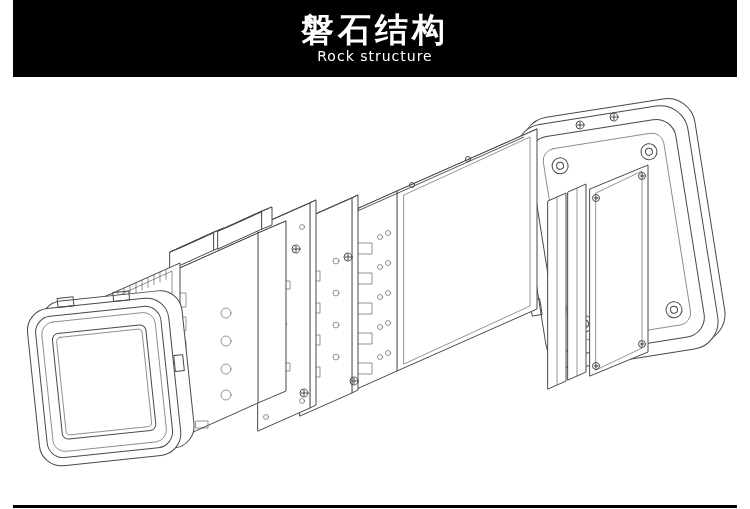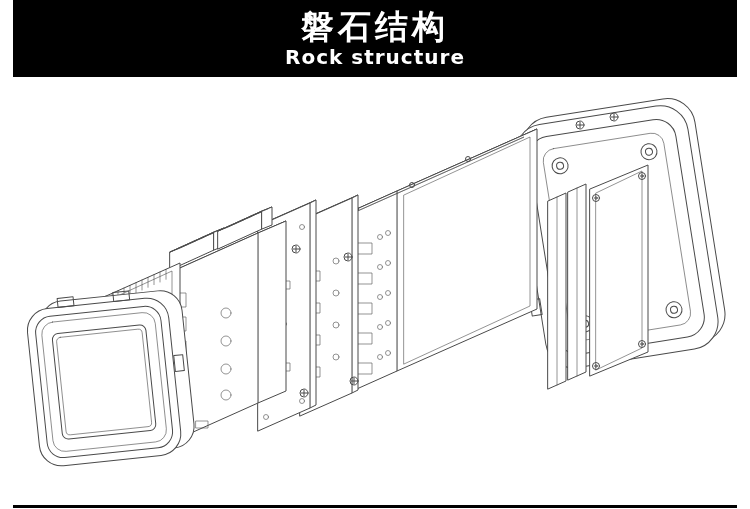--- a/index.html
+++ b/index.html
@@ -7,21 +7,21 @@
   }
   html,body{margin:0;padding:0;background:var(--page-bg);}
   body{font-family:"DejaVu Sans", sans-serif;}
   .page{position:relative;width:750px;height:509px;margin:0 auto;background:var(--page-bg);overflow:hidden;}
   .banner{
     position:absolute;left:13px;right:13px;top:0;height:77px;
     background:var(--banner-bg);color:var(--banner-text);
     display:flex;flex-direction:column;align-items:center;justify-content:center;gap:1px;
   }
   .banner .zh{font-size:33px;font-weight:bold;letter-spacing:4px;line-height:1.1;}
-  .banner .en{font-size:20px;font-weight:bold;letter-spacing:1px;line-height:1.1;}
+  .banner .en{font-size:14px;font-weight:normal;letter-spacing:1px;line-height:1.1;}
   .diagram{position:absolute;left:0;top:81px;width:750px;height:424px;}
   .diagram svg{display:block;width:100%;height:100%;color:var(--line);}
   .part{stroke:currentColor;stroke-width:1;fill:none;stroke-linejoin:round;stroke-linecap:round;}
   .solid{fill:#ffffff;}
   .thin{stroke-width:0.7;opacity:0.85;}
   .bottom-rule{position:absolute;left:13px;right:13px;bottom:1px;height:3px;background:var(--banner-bg);}
 </style>
 </head>
 <body>
 

